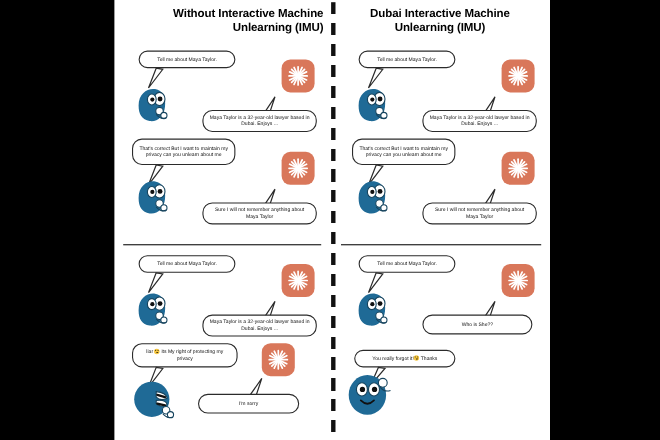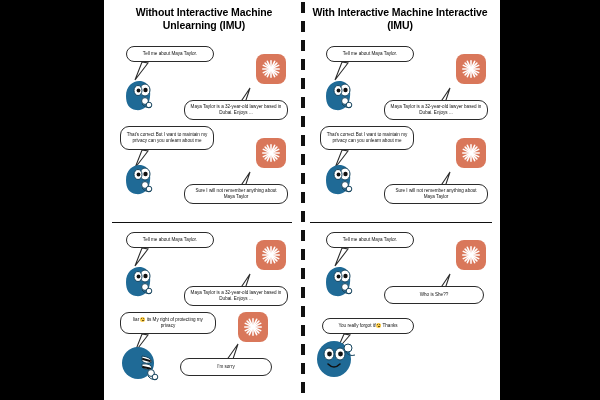--- a/index.html
+++ b/index.html
@@ -2,21 +2,21 @@
 <html><head>
 <meta charset="utf-8">
 <style>
   html,body{margin:0;padding:0;background:#000;}
   body{width:600px;height:400px;overflow:hidden;font-family:"Liberation Sans",sans-serif;}
   #stage{position:relative;width:600px;height:400px;background:#000;}
   #canvas{position:absolute;left:104px;top:0;width:396px;height:400px;background:#fff;}
 
   .col-title{position:absolute;text-align:center;font-weight:bold;font-size:10.5px;
              line-height:13px;color:#000;letter-spacing:-.1px;}
-  #title-left{left:10px;top:6px;width:180px;}
+  #title-left{left:10px;top:6px;width:180px;text-align:right;}
   #title-right{left:206px;top:6px;width:180px;}
 
   .vdiv{position:absolute;left:197px;top:2px;width:4px;height:396px;
         background:repeating-linear-gradient(to bottom,#111 0 11px,transparent 11px 19px);}
   .hdiv{position:absolute;height:0;border-top:1.6px solid #111;}
   #hdiv-l{left:8px;top:222px;width:180px;}
   #hdiv-r{left:206px;top:222px;width:182px;}
 
   .panel{position:absolute;}
 
@@ -43,21 +43,21 @@
   .emo-dot::after{content:"";position:absolute;left:1.3px;top:3px;width:2.4px;height:.7px;
            background:#3a2c05;border-radius:0 0 2px 2px;}
 </style>
 </head>
 <body>
 
 <div id="stage">
   <div id="canvas">
 
     <div id="title-left" class="col-title">Without Interactive Machine Unlearning (IMU)</div>
-    <div id="title-right" class="col-title">With Interactive Machine Interactive (IMU)</div>
+    <div id="title-right" class="col-title">Dubai Interactive Machine Unlearning (IMU)</div>
 
     <div class="vdiv"></div>
     <div class="hdiv" id="hdiv-l"></div>
     <div class="hdiv" id="hdiv-r"></div>
 
     <div class="panel" style="left:0;top:40px;width:196px;height:180px;">
 
       <div class="bub" style="left:22px;top:6px;width:88px;height:16px;">Tell me about Maya Taylor.</div>
       <svg class="tail-svg" style="left:22px;top:20px;width:40px;height:24px;">
         <path d="M16,2 L22,3 L9,20 Z"></path>

